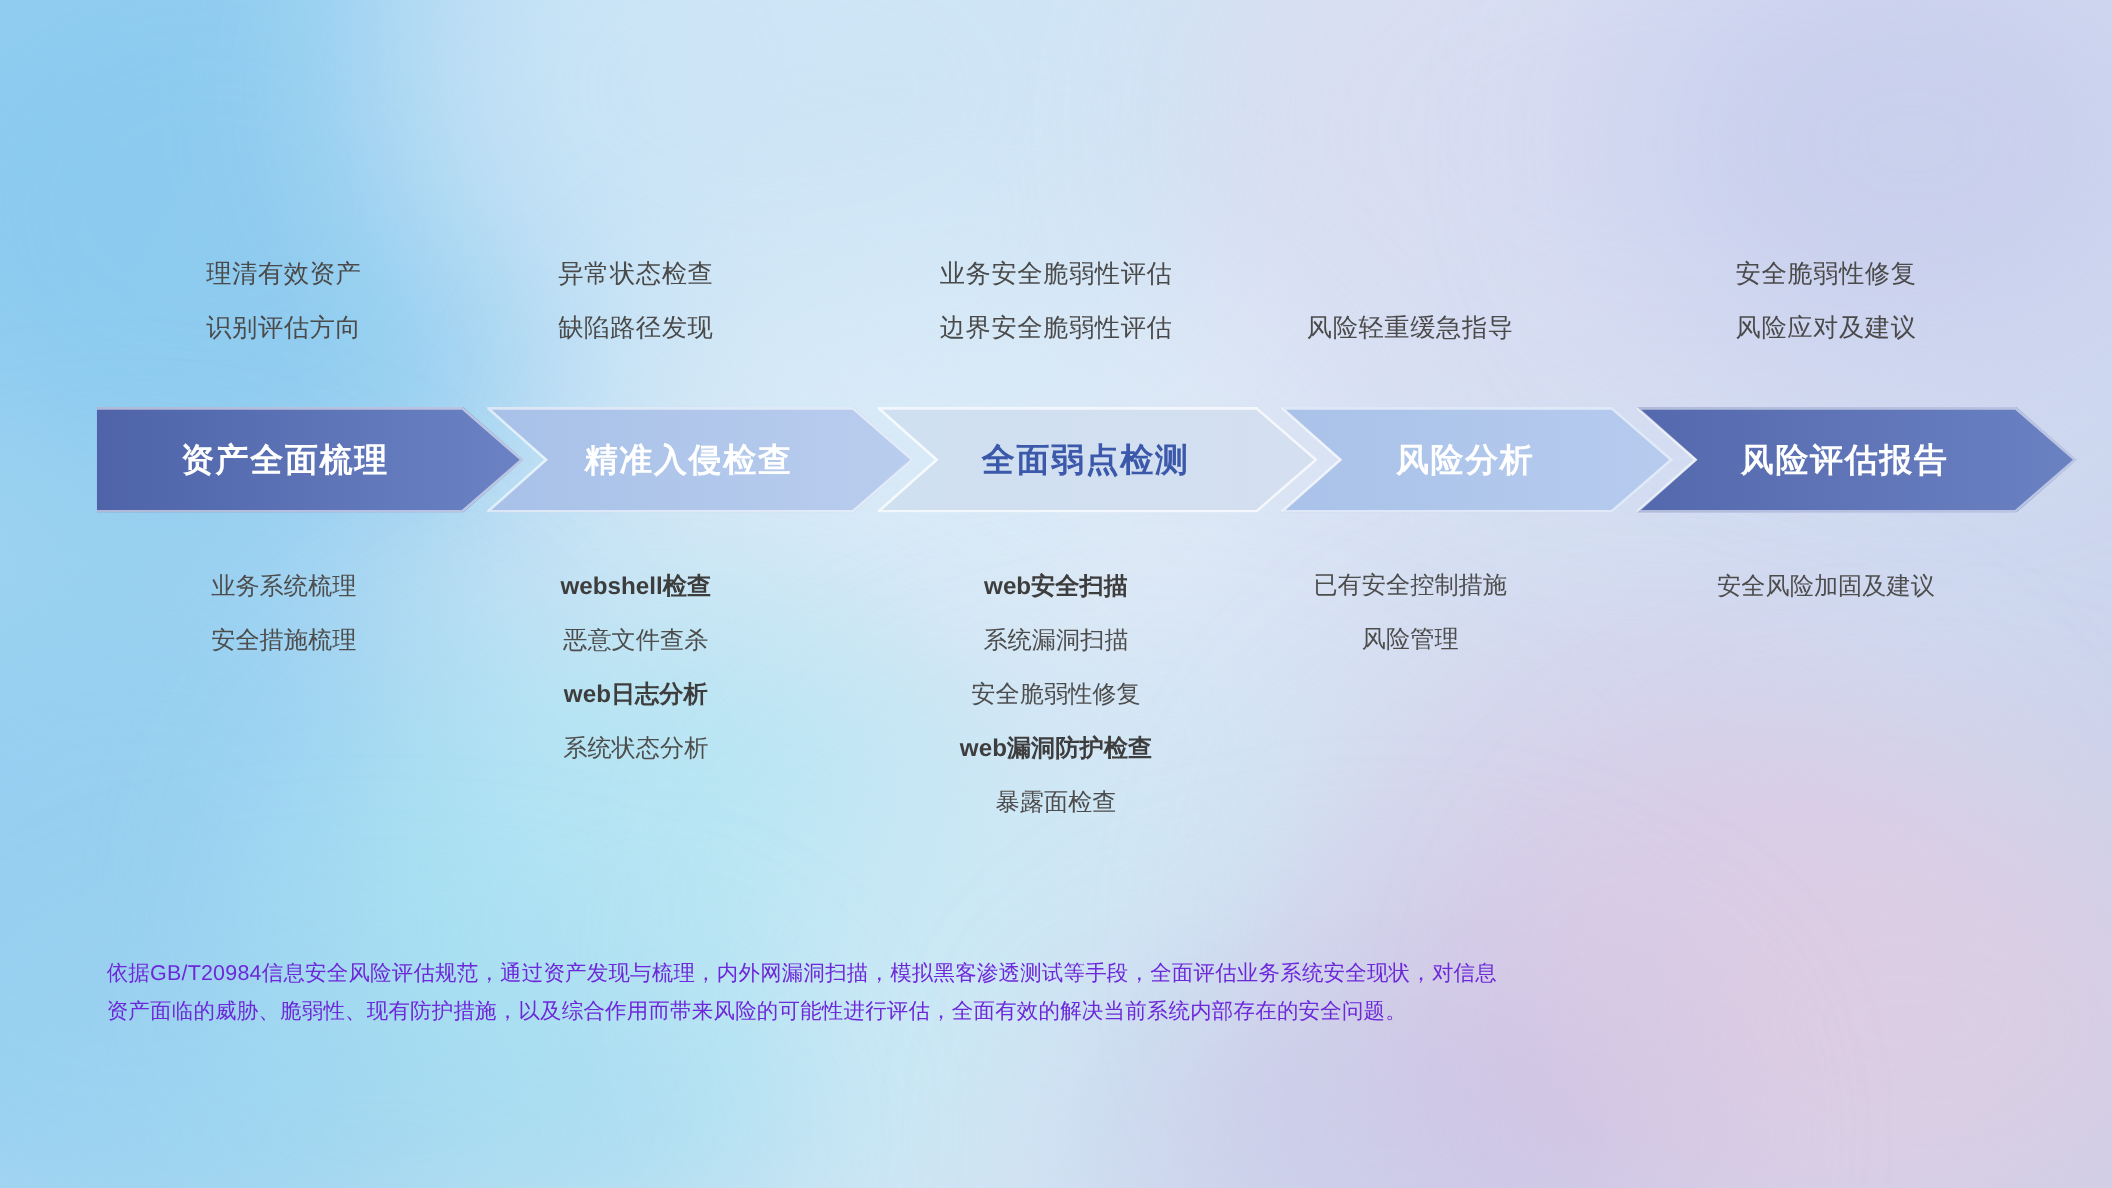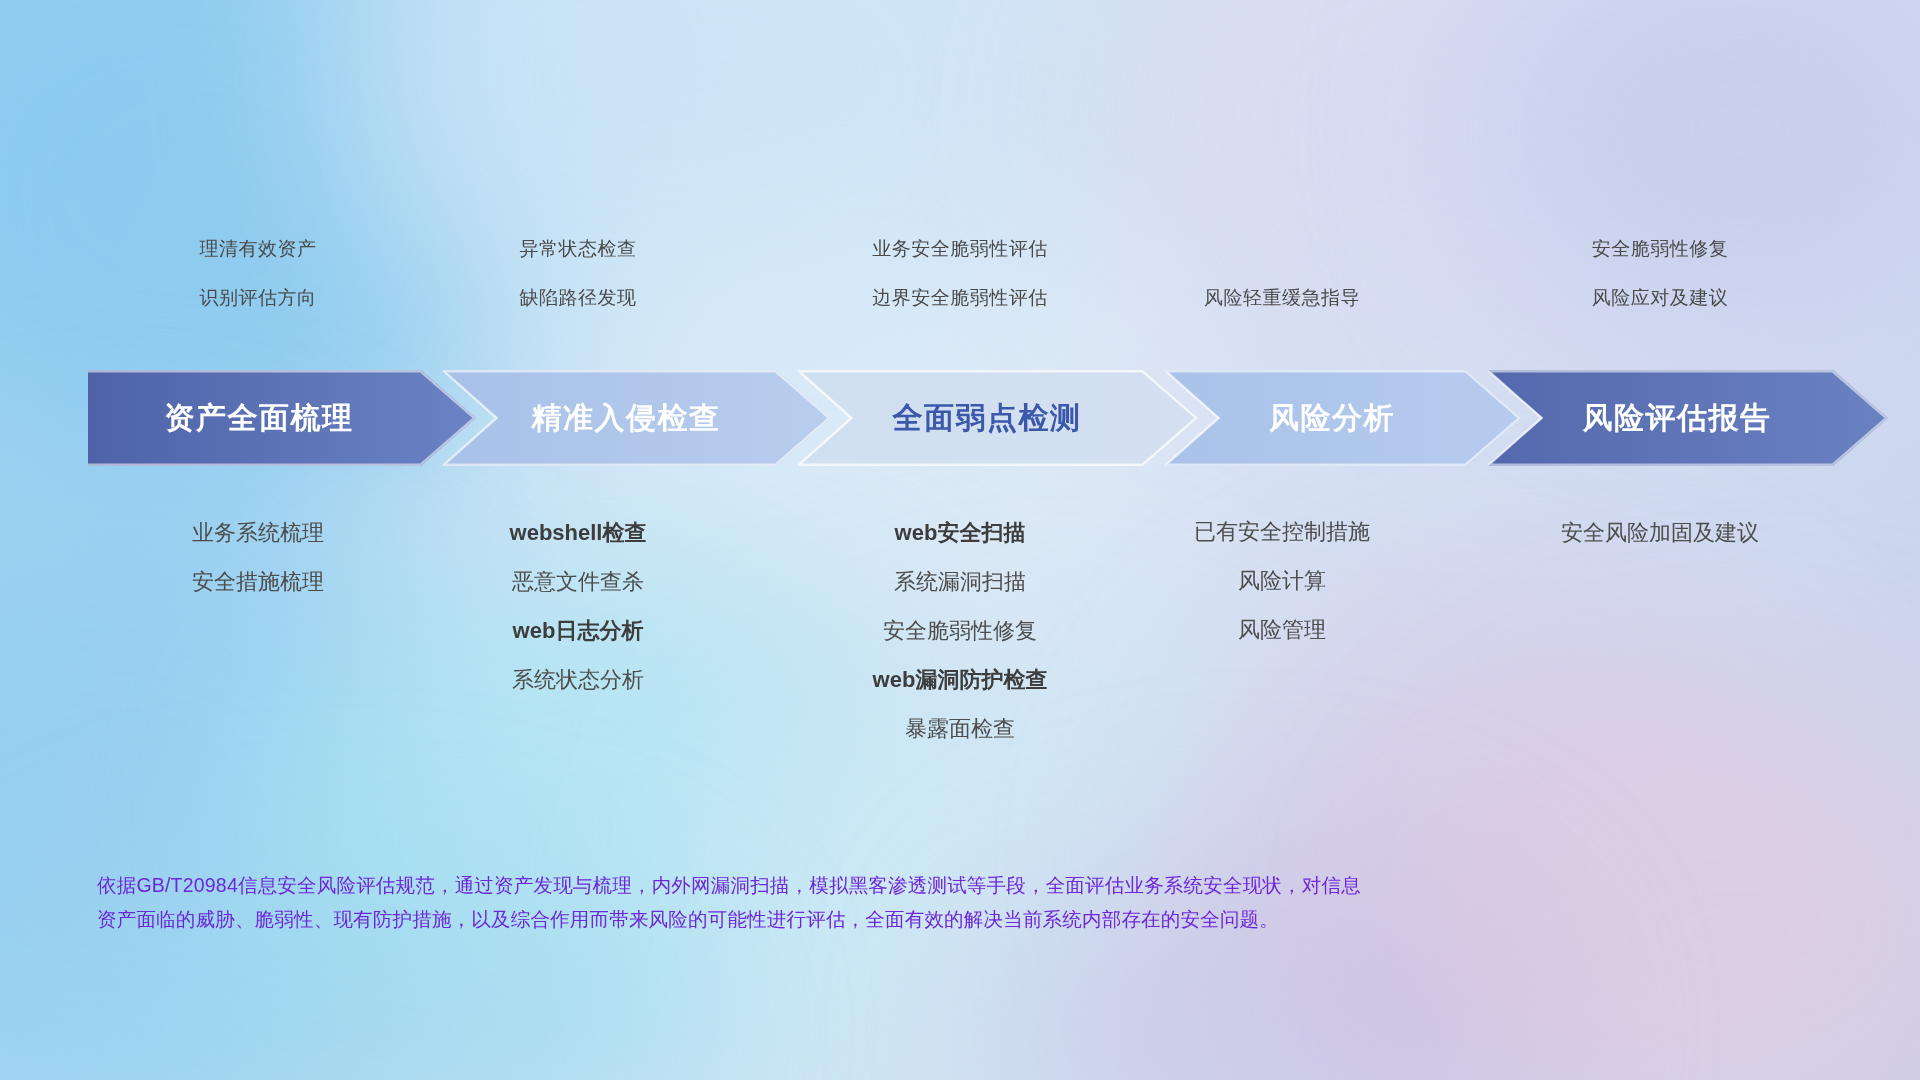--- a/index.html
+++ b/index.html
@@ -25,21 +25,21 @@
   .b7{left:1180px;top:600px;width:640px;height:520px;background:#d9c8e6;opacity:.7;}
   .b8{left:1430px;top:700px;width:620px;height:460px;background:#e3cddf;opacity:.55;}
   .b9{left:980px;top:860px;width:560px;height:340px;background:#c8b9df;opacity:.5;}
   .b10{left:0px;top:880px;width:700px;height:300px;background:#9ed7ef;opacity:.55;}
   .b11{left:1480px;top:-80px;width:520px;height:420px;background:#c6cdec;opacity:.8;}
   .b12{left:560px;top:240px;width:620px;height:380px;background:#dff0fa;opacity:.5;}
 
   
   #content{position:absolute;inset:0;}
 
-  .col-top{position:absolute;text-align:center;color:#4a4a4a;font-size:19px;line-height:49px;letter-spacing:.5px;white-space:nowrap;}
+  .col-top{position:absolute;text-align:center;color:#4a4a4a;font-size:23px;line-height:49px;letter-spacing:.5px;white-space:nowrap;}
   .col-top div{font-weight:400;}
 
   
   #band{position:absolute;left:88px;top:370px;width:1760px;height:96px;}
   .chev{position:absolute;top:0;height:96px;}
   .chev .shape{position:absolute;inset:0;display:flex;align-items:center;justify-content:center;}
   .chev .lbl{
     font-size:30px;font-weight:700;letter-spacing:1.5px;
     position:relative;z-index:3;white-space:nowrap;
   }
@@ -197,21 +197,20 @@
   <div class="col-bot" style="left:770px;top:508px;width:380px;">
     <div class="bold">web安全扫描</div>
     <div>系统漏洞扫描</div>
     <div>安全脆弱性修复</div>
     <div class="bold">web漏洞防护检查</div>
     <div>暴露面检查</div>
   </div>
 
   <div class="col-bot" style="left:1112px;top:507px;width:340px;">
     <div>已有安全控制措施</div>
-    <div>风险计算</div>
     <div>风险管理</div>
   </div>
 
   <div class="col-bot" style="left:1490px;top:508px;width:340px;">
     <div>安全风险加固及建议</div>
   </div>
 
   <div id="footer">
     <div>依据GB/T20984信息安全风险评估规范，通过资产发现与梳理，内外网漏洞扫描，模拟黑客渗透测试等手段，全面评估业务系统安全现状，对信息</div>
     <div>资产面临的威胁、脆弱性、现有防护措施，以及综合作用而带来风险的可能性进行评估，全面有效的解决当前系统内部存在的安全问题。</div>

